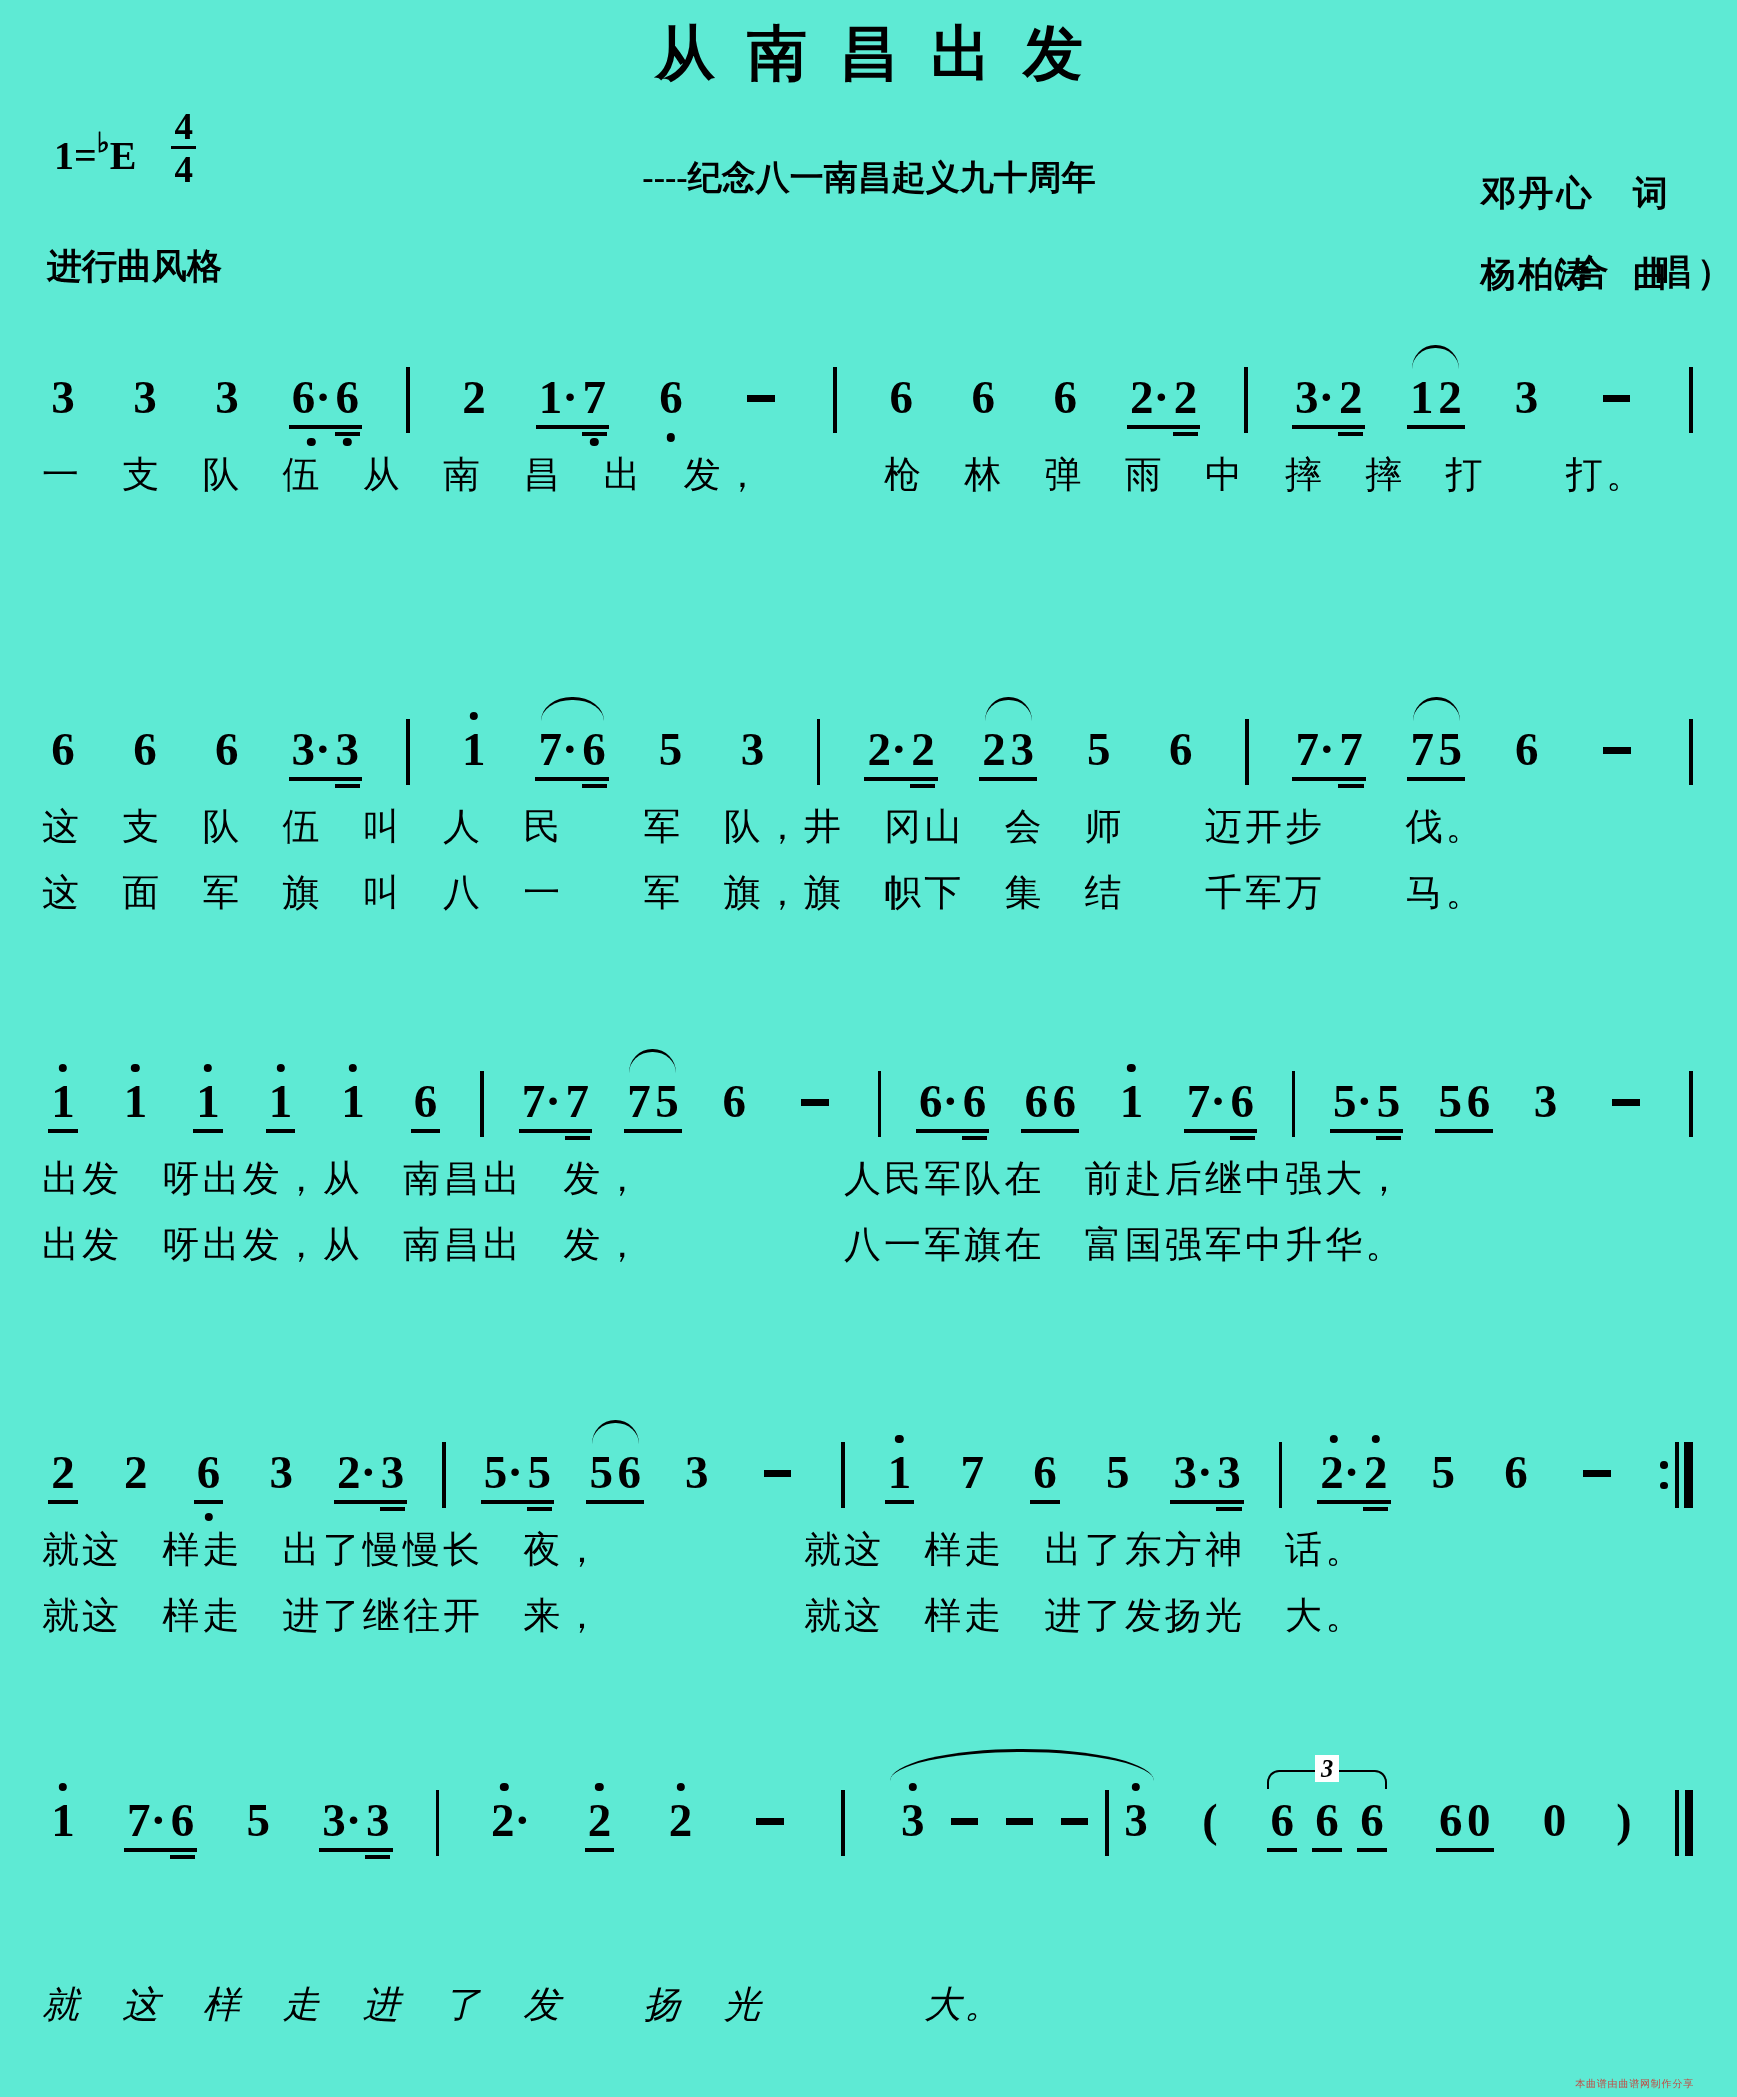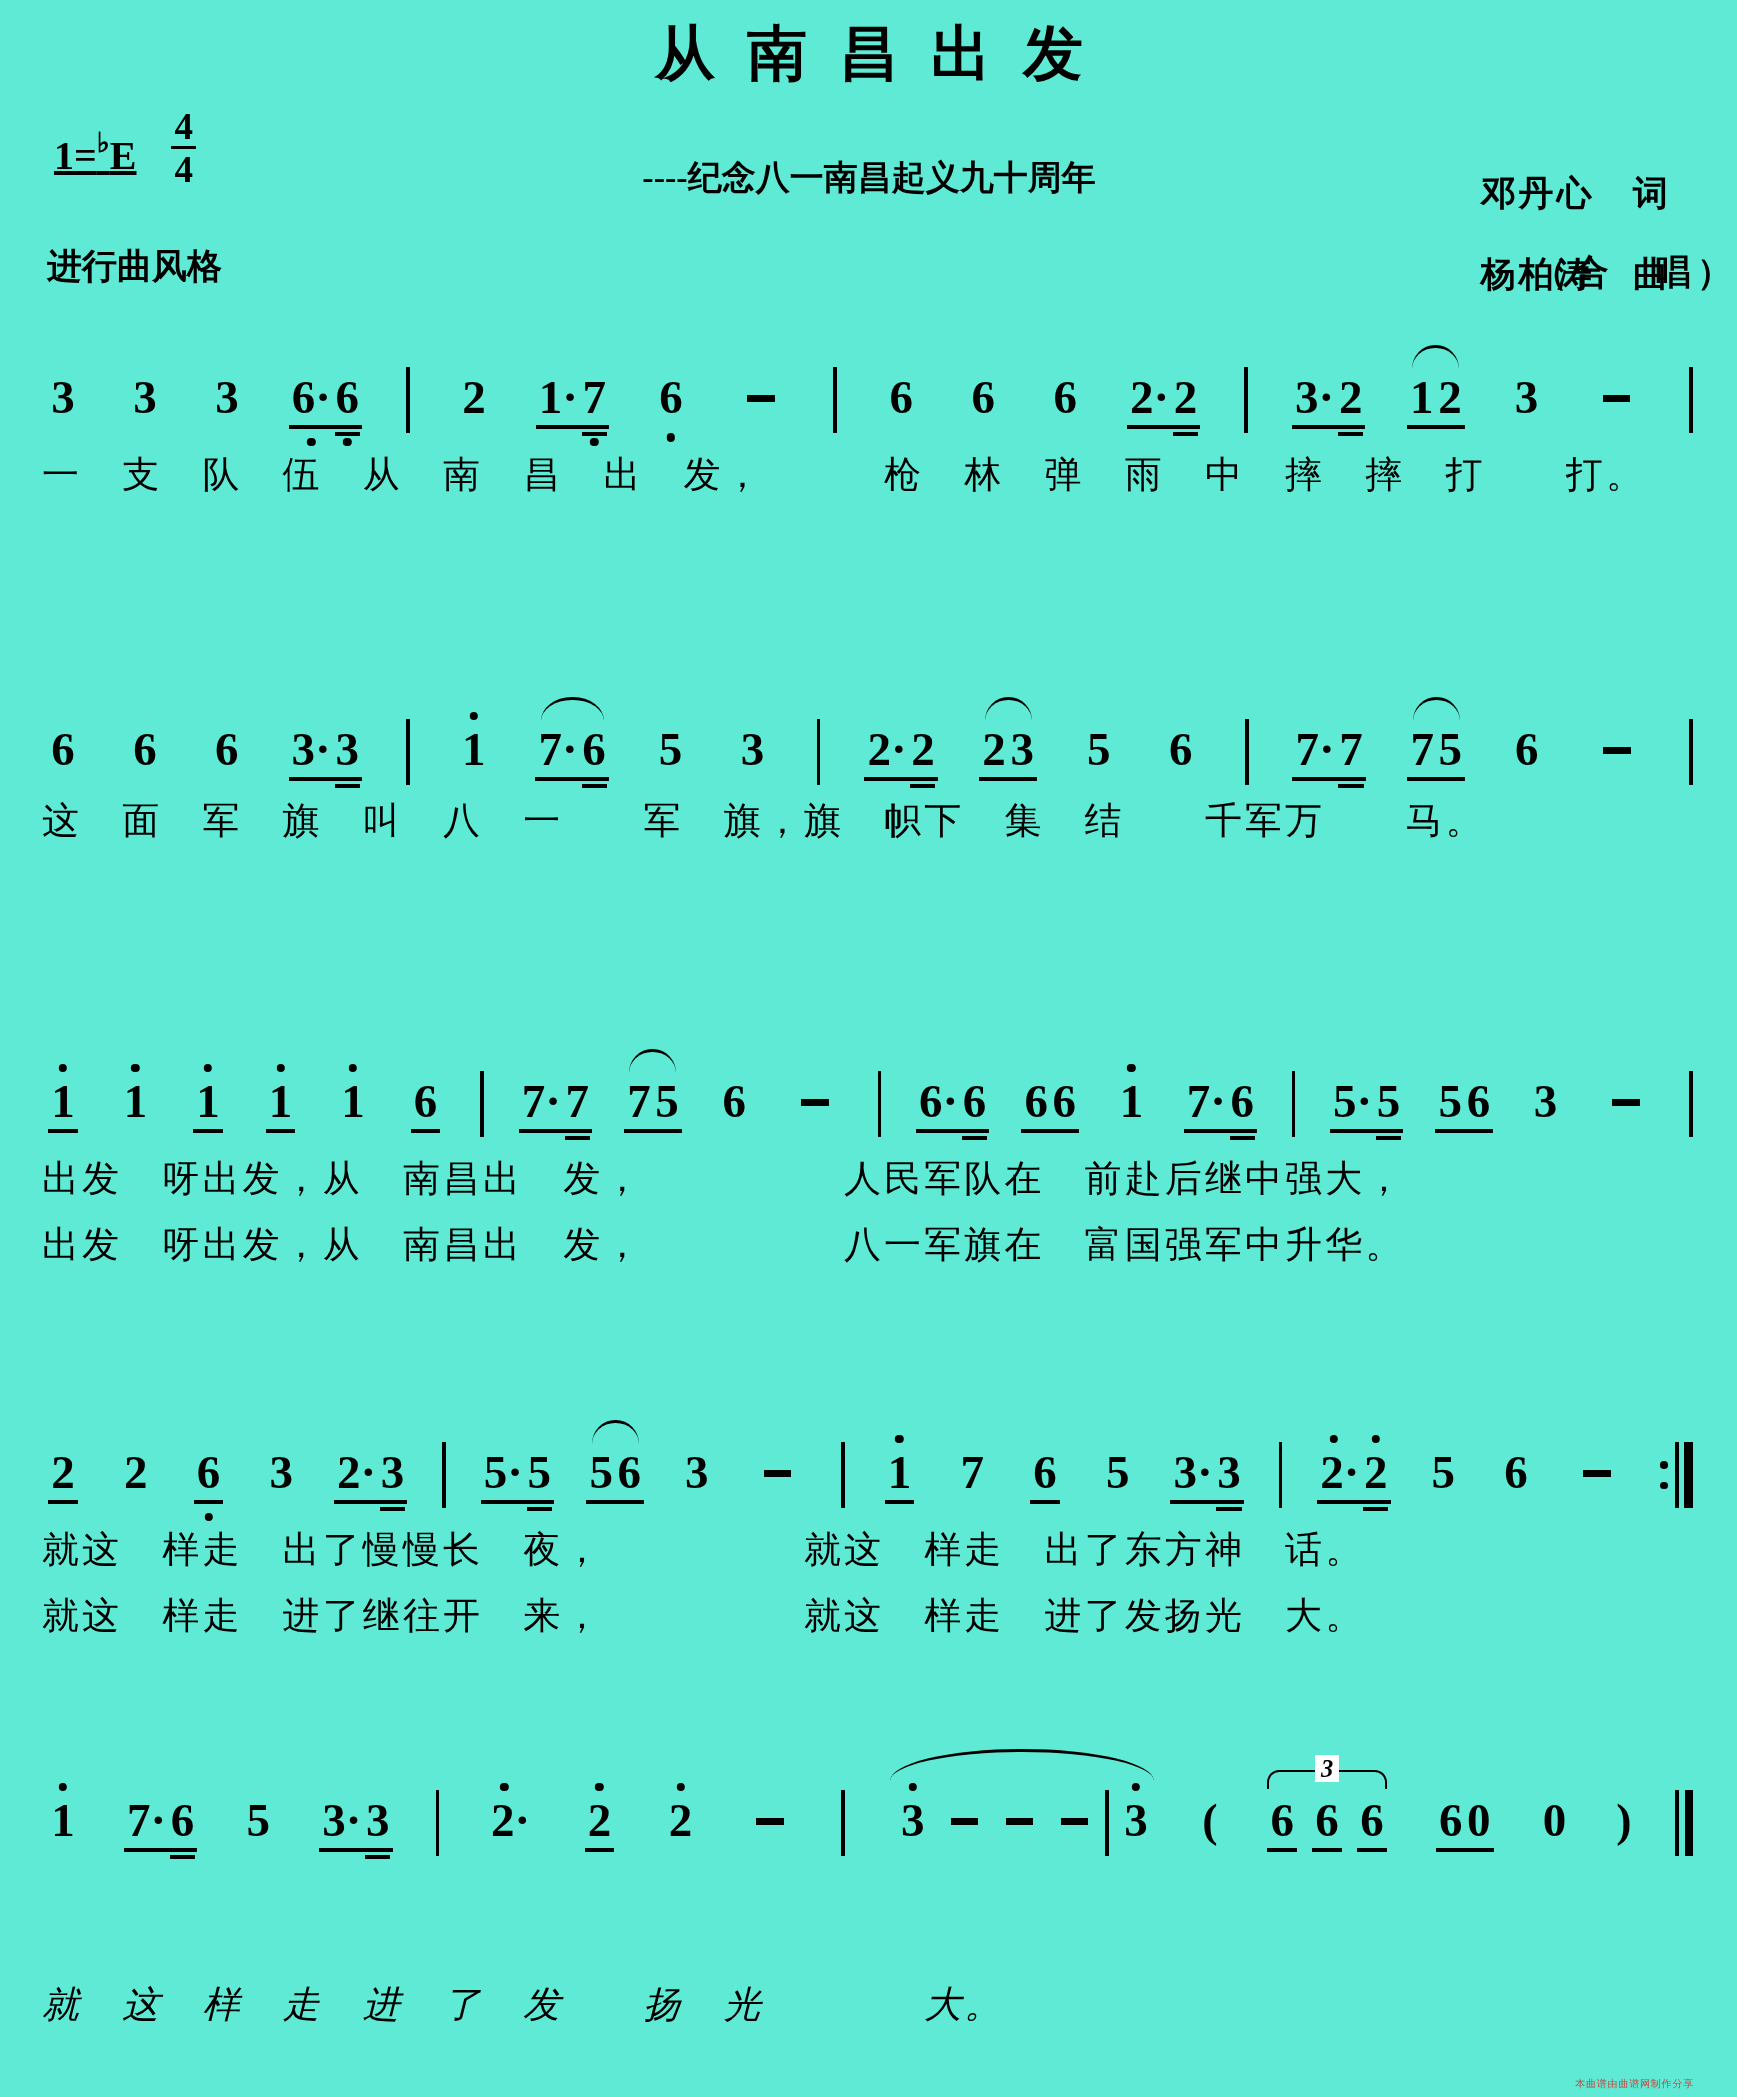--- a/index.html
+++ b/index.html
@@ -8,21 +8,21 @@
 
   
   .title{position:absolute;top:13.8px;left:0;width:100%;text-align:center;
          font-size:60px;font-weight:bold;letter-spacing:32px;padding-left:32px;box-sizing:border-box;}
   .subtitle{position:absolute;top:155px;left:0;width:100%;text-align:center;font-size:34px;font-weight:bold;}
   .chorus{position:absolute;top:249px;left:0;width:100%;text-align:right;font-size:35px;font-weight:bold;letter-spacing:6.1px;}
   .lyricist{position:absolute;top:170px;right:67px;font-size:35px;font-weight:bold;letter-spacing:3.1px;}
   .composer{position:absolute;top:251px;right:67px;font-size:35px;font-weight:bold;letter-spacing:3.1px;}
   .tempo{position:absolute;top:243px;left:47px;font-size:35px;font-weight:bold;}
   .keysig{position:absolute;top:129px;left:54px;display:flex;align-items:flex-start;}
-  .keytxt{font-size:40px;font-weight:bold;line-height:1;text-decoration:underline;}
+  .keytxt{font-size:40px;font-weight:bold;line-height:1;}
   .flat{font-size:27.5px;vertical-align:17px;font-weight:bold;}
   .meter{display:inline-flex;flex-direction:column;align-items:center;margin-left:35px;
          font-size:37px;font-weight:bold;line-height:1.0;margin-top:-21.4px;}
   .meter .den{border-top:3.1px solid #000;padding:1.5px 3.1px 0 3.1px;}
   .meter .num{padding:0 3.1px 1.5px 3.1px;}
 
   
   .sys{position:absolute;left:0;width:100%;}
   .noteline{display:flex;align-items:flex-end;justify-content:space-between;
             padding:0 42px;height:86px;}
@@ -176,20 +176,21 @@
         <span class="grp slur">
           <span class="tok u"><span class="dg">7</span><span class="l1"></span></span>
           <span class="tok u"><span class="dg">5</span><span class="l1"></span></span>
         </span>
         <span class="tok"><span class="dg">6</span></span>
         <span class="dash"></span>
         <span class="barwrap">
           <span class="bar"></span>
         </span>
       </div>
+    <div class="lyr first">这　支　队　伍　叫　人　民　　军　队，井　冈山　会　师　　迈开步　　伐。</div>
     <div class="lyr second">这　面　军　旗　叫　八　一　　军　旗，旗　帜下　集　结　　千军万　　马。</div>
   </div>
 
   <div class="sys" style="top:1039px;">
     <div class="noteline">
         <span class="tok u"><span class="dg">1</span><span class="hd"></span><span class="l1"></span></span>
         <span class="tok"><span class="dg">1</span><span class="hd"></span></span>
         <span class="tok u"><span class="dg">1</span><span class="hd"></span><span class="l1"></span></span>
         <span class="tok u"><span class="dg">1</span><span class="hd"></span><span class="l1"></span></span>
         <span class="tok"><span class="dg">1</span><span class="hd"></span></span>

